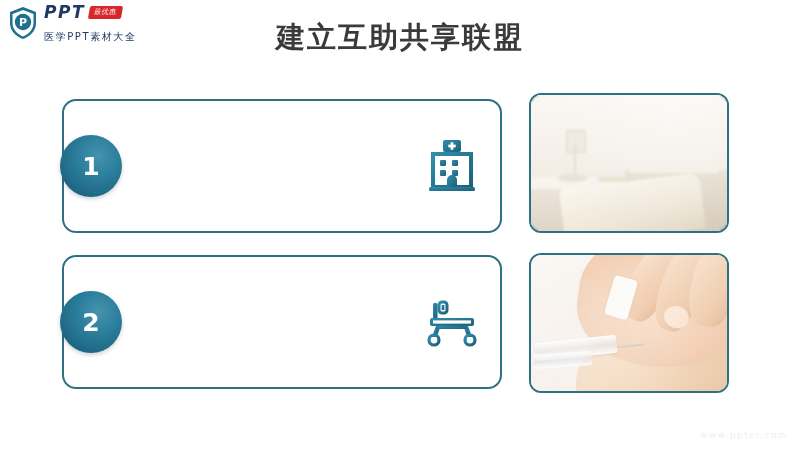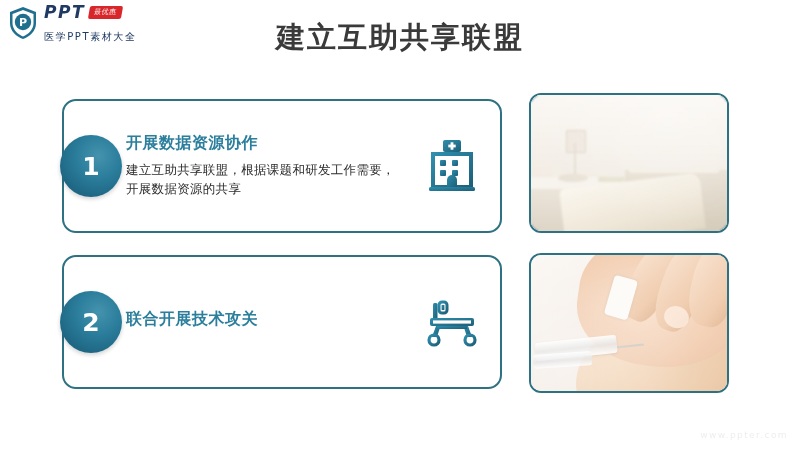--- a/index.html
+++ b/index.html
@@ -307,24 +307,20 @@
         <span class="logo-badge">最优惠</span>
       </span>
       <span class="logo-sub">医学PPT素材大全</span>
     </span>
   </div>
 
   <div class="page-title">建立互助共享联盟</div>
 
   <div class="card card-1">
     <div class="badge">1</div>
-    <div class="card-body">
-      <div class="card-heading">开展数据资源协作</div>
-      <div class="card-text">建立互助共享联盟，根据课题和研发工作需要，开展数据资源的共享</div>
-    </div>
     <div class="card-icon">
       <svg width="58" height="58" viewBox="0 0 58 58">
         <defs>
           <linearGradient id="ic1" x1="0" y1="0" x2="1" y2="1">
             <stop offset="0%" stop-color="#2f8fad"></stop>
             <stop offset="100%" stop-color="#1d5f78"></stop>
           </linearGradient>
         </defs>
 
         <rect x="20" y="3" width="18" height="12" rx="2" fill="url(#ic1)"></rect>
@@ -341,21 +337,20 @@
         <path d="M24 50 V43 a5 5 0 0 1 10 0 V50 Z" fill="url(#ic1)"></path>
 
         <rect x="6" y="50" width="46" height="4" rx="1.5" fill="url(#ic1)"></rect>
       </svg>
     </div>
   </div>
 
   <div class="card card-2">
     <div class="badge">2</div>
     <div class="card-body">
-      <div class="card-heading">联合开展技术攻关</div>
     </div>
     <div class="card-icon">
       <svg width="58" height="58" viewBox="0 0 58 58">
         <defs>
           <linearGradient id="ic2" x1="0" y1="0" x2="1" y2="1">
             <stop offset="0%" stop-color="#2f8fad"></stop>
             <stop offset="100%" stop-color="#1d5f78"></stop>
           </linearGradient>
         </defs>
 

